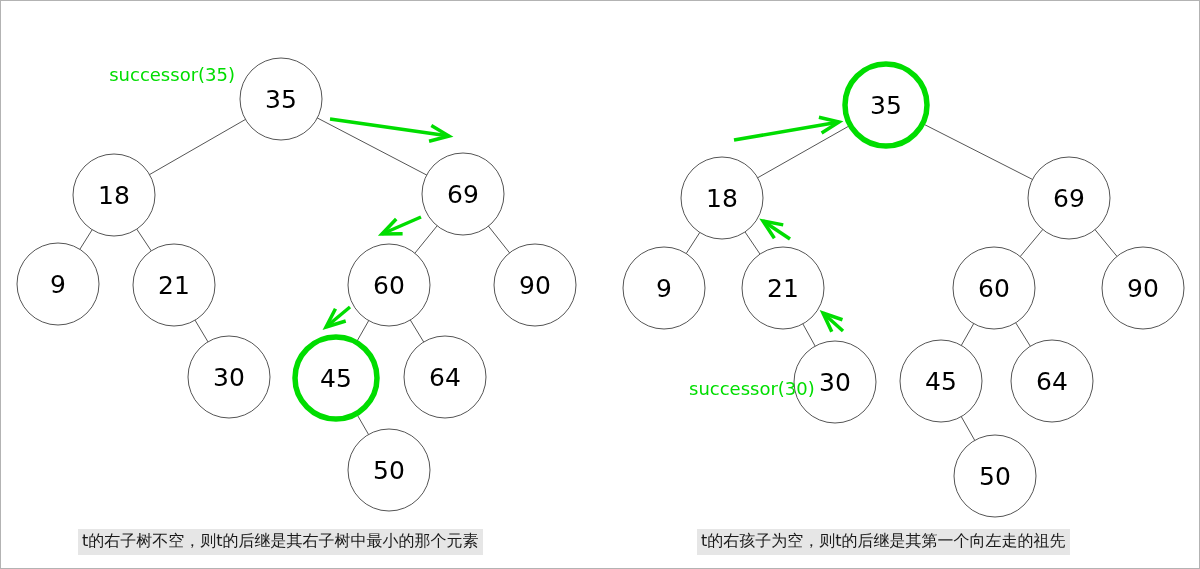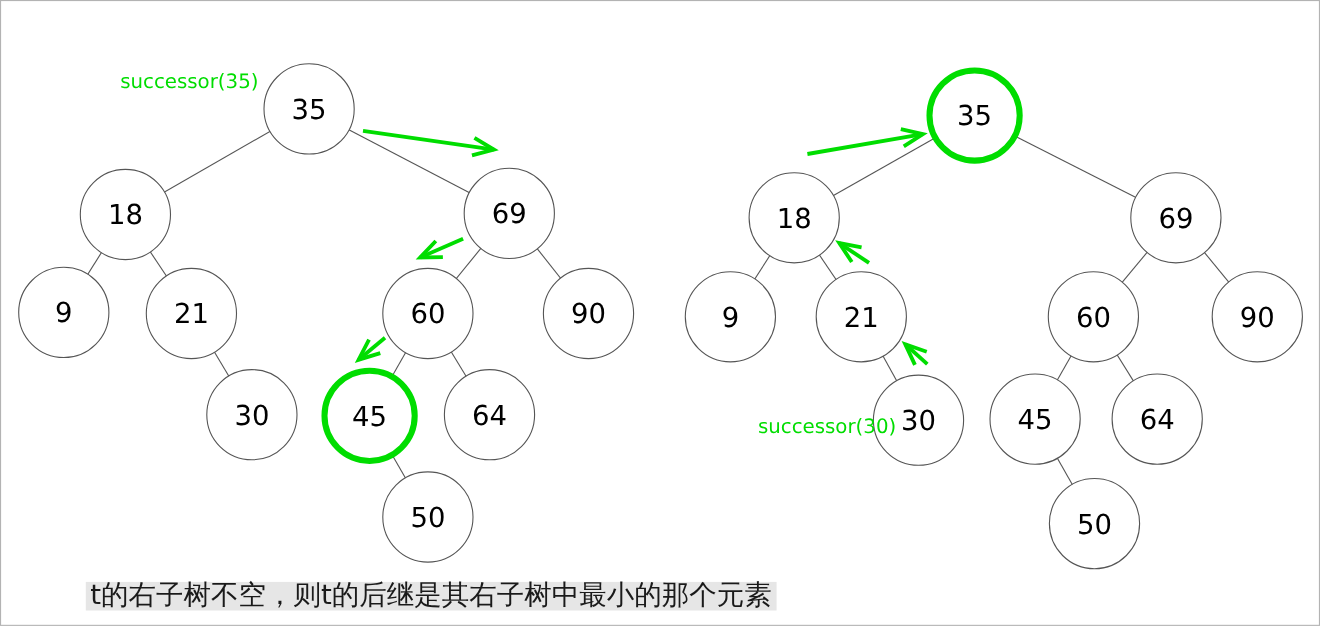--- a/index.html
+++ b/index.html
@@ -27,21 +27,21 @@
   .annotation{
     position:absolute;
     font-size:18px;color:var(--green);
     white-space:nowrap;
   }
   #annotation-left{left:88px;top:63px;width:146px;text-align:right;}
   #annotation-right{left:660px;top:377px;width:126px;text-align:left;margin-left:28px;}
   .caption{
     position:absolute;top:528px;
     background:var(--caption-bg);
-    font-size:25px;color:#1a1a1a;
+    font-size:16px;color:#1a1a1a;
     padding:1px 4px 3px 4px;
     white-space:nowrap;
     line-height:22px;
   }
   #caption-left{left:77px;}
   #caption-right{left:696px;}
 </style>
 </head>
 <body>
 
@@ -173,14 +173,15 @@
         <line x1="842" y1="330" x2="822" y2="312" class="arrow" marker-end="url(#arrowhead)"></line>
       </g>
     </svg>
 
   <div class="annotation" id="annotation-left">successor(35)</div>
 
   <div class="annotation" id="annotation-right">successor(30)</div>
 
   <div class="caption" id="caption-left">t的右子树不空，则t的后继是其右子树中最小的那个元素</div>
 
+  <div class="caption" id="caption-right">t的右孩子为空，则t的后继是其第一个向左走的祖先</div>
 
 </div>
 
 </body></html>

